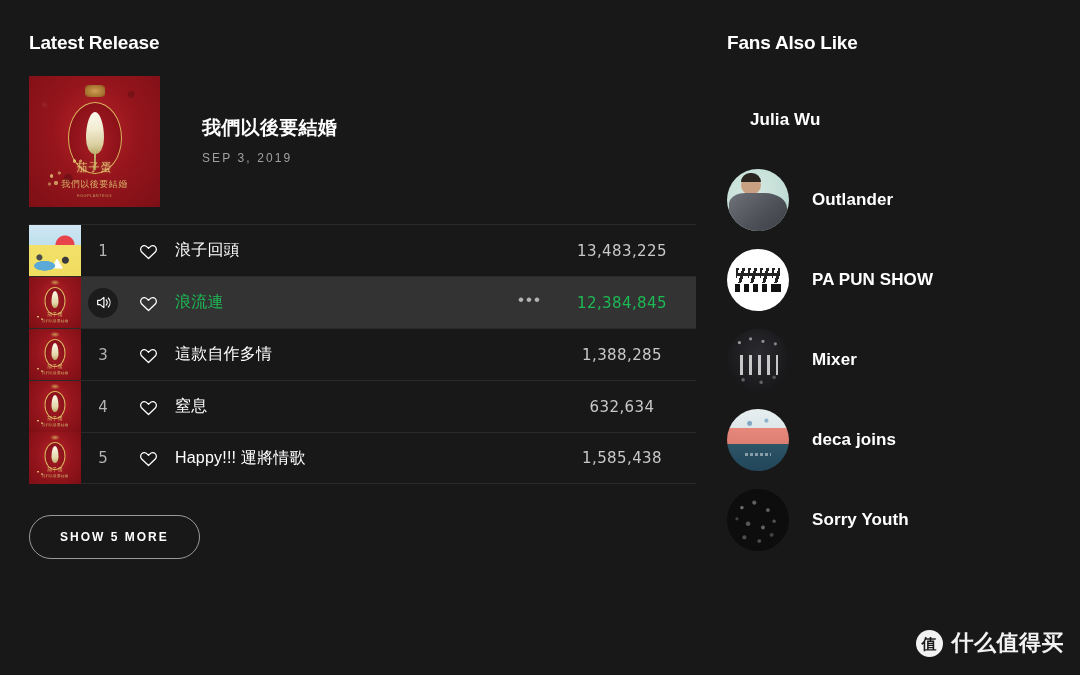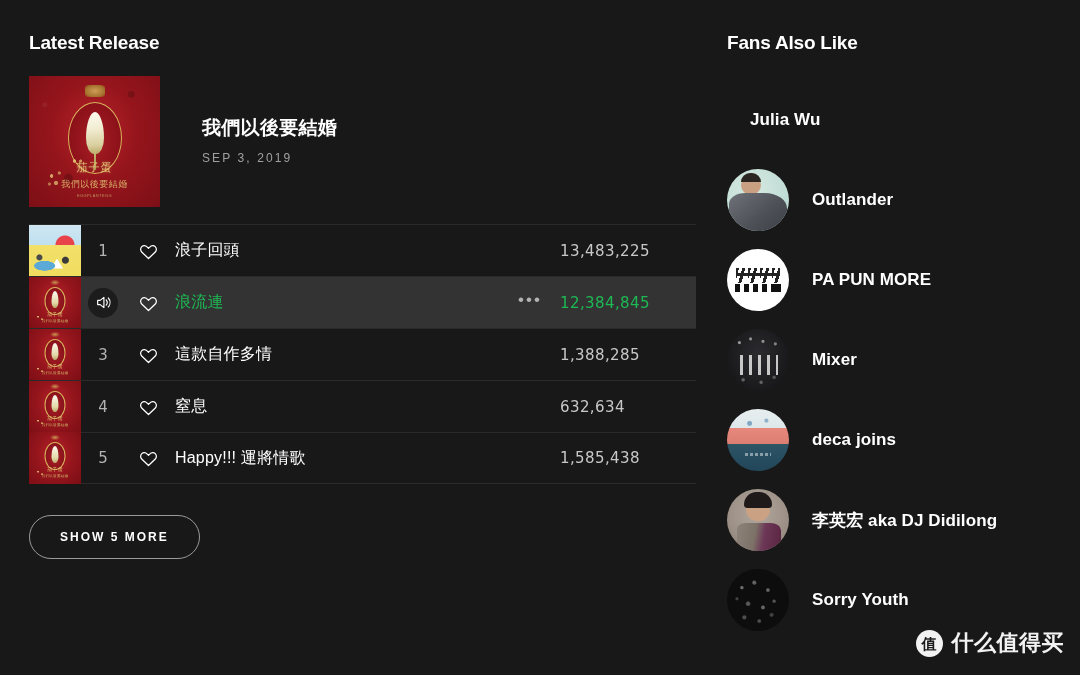--- a/index.html
+++ b/index.html
@@ -267,21 +267,21 @@
     display: flex; align-items: center; justify-content: center;
     color: #b3b3b3;
     font-size: 17px;
     letter-spacing: 2px;
     line-height: 0;
     padding-bottom: 6px;
   }
 
   .track-plays {
     width: 136px; flex: 0 0 136px;
-    text-align: left;
+    text-align: center;
     padding-right: 12px;
     font-size: 15px;
     color: #c8c8c8;
     font-family: "DejaVu Sans", sans-serif;
     letter-spacing: .4px;
   }
   .track-row.playing .track-plays { color: #1db954; }
 
   .show-more-wrap { margin-top: 31px; }
   .show-more-btn {
@@ -666,46 +666,39 @@
         <div class="avatar av-outlander">
           <div class="hair"></div>
         </div>
         <div class="artist-name">Outlander</div>
       </div>
 
       <div class="artist-row">
         <div class="avatar av-papun">
           <div class="logo"></div>
         </div>
-        <div class="artist-name">PA PUN MORE</div>
+        <div class="artist-name">PA PUN SHOW</div>
       </div>
 
       <div class="artist-row">
         <div class="avatar av-mixer">
           <div class="lights"></div>
           <div class="figs"></div>
         </div>
         <div class="artist-name">Mixer</div>
       </div>
 
       <div class="artist-row">
         <div class="avatar av-deca">
           <div class="scribble"></div>
           <div class="txt"></div>
         </div>
         <div class="artist-name">deca joins</div>
       </div>
 
-      <div class="artist-row">
-        <div class="avatar av-didilong">
-          <div class="hair"></div>
-          <div class="body"></div>
-        </div>
-        <div class="artist-name">李英宏 aka DJ Didilong</div>
-      </div>
 
       <div class="artist-row">
         <div class="avatar av-sorry">
           <div class="etch"></div>
         </div>
         <div class="artist-name">Sorry Youth</div>
       </div>
     </div>
   </div>
 

